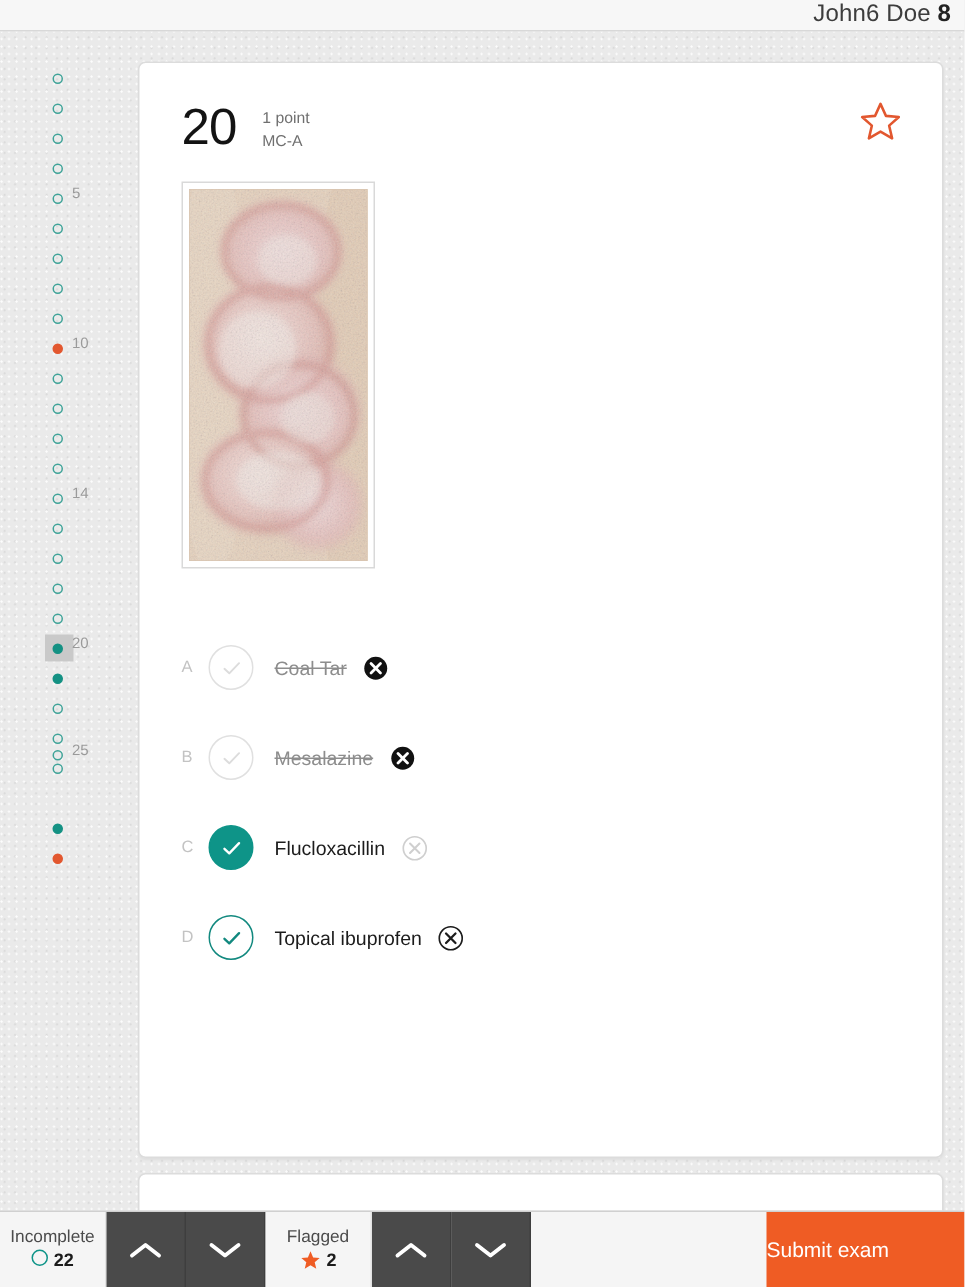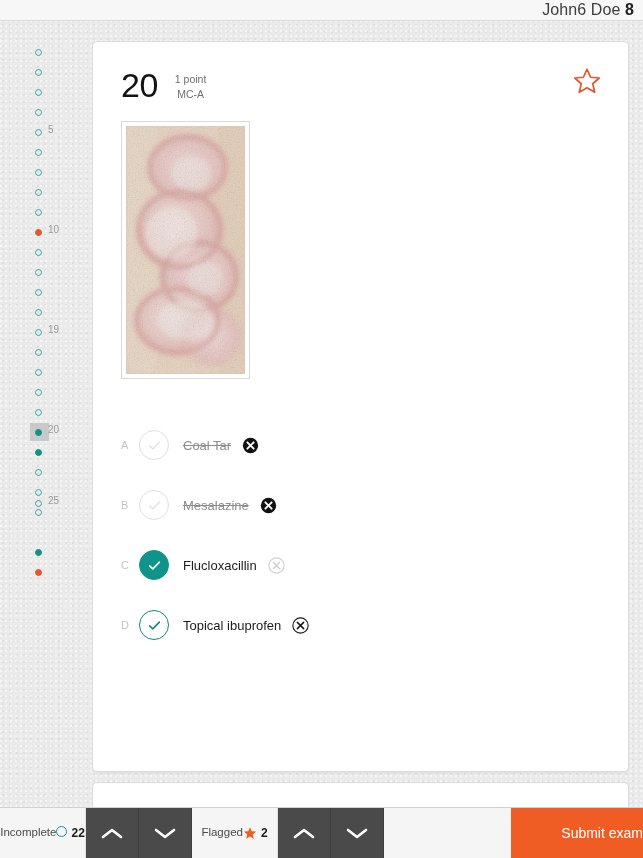--- a/index.html
+++ b/index.html
@@ -83,21 +83,21 @@
     position: relative;
     padding: 26px 28px 0 28px;
     display: flex; align-items: flex-start;
   }
   .q-num {
     font-size: 34px; color: #131313; line-height: 1; font-weight: normal;
     letter-spacing: -.5px;
   }
   .q-meta {
     margin-left: 17px; margin-top: 4px;
-    font-size: 10.5px; color: #6f6f6f; line-height: 1.45; text-align: center;
+    font-size: 10.5px; color: #6f6f6f; line-height: 1.45;
   }
   .flag-star {
     position: absolute; right: 26px; top: 24px;
     width: 30px; height: 30px;
   }
 
   .q-text {
     padding: 22px 34px 0 28px;
     font-size: 14.5px; color: #1c1c1c; line-height: 1.52;
   }
@@ -141,40 +141,40 @@
   }
 
   
   #toolbar {
     position: absolute; left: 0; bottom: 0; width: 643px; height: 51px;
     display: flex; z-index: 40;
     border-top: 1px solid #d0d0d0;
     background: #f4f4f4;
   }
   .tb-stat {
-    width: 86px; background: #f5f5f5;
-    display: flex; flex-direction: row;
+    width: 71px; background: #f5f5f5;
+    display: flex; flex-direction: column;
     align-items: center; justify-content: center;
     border-right: 1px solid #e2e2e2;
   }
   .tb-stat .lab { font-size: 11.5px; color: #4b4b4b; margin-bottom: 2px; }
   .tb-stat .val {
     display: flex; align-items: flex-start; gap: 4px;
     font-size: 12px; font-weight: bold; color: #1c1c1c;
   }
   .tb-nav {
     width: 53px; background: #4a4a4a;
     display: flex; align-items: center; justify-content: center;
     border-right: 1px solid #3e3e3e;
     cursor: pointer;
   }
   .tb-gap { flex: 1; background: #f5f5f5; }
   #submit-btn {
     width: 132px; background: #ef5c24;
-    display: flex; align-items: center; justify-content: flex-end;
+    display: flex; align-items: center; justify-content: flex-start;
     color: #fff; font-size: 14px; cursor: pointer;
   }
   .circ-teal {
     width: 11px; height: 11px; border-radius: 50%;
     border: 1.6px solid #0e9488; box-sizing: border-box;
   }
 </style>
 </head>
 <body>
 
@@ -229,21 +229,21 @@
         <div class="dot open"></div>
       </div>
       <div class="dot-row" style="top: 261px;">
         <div class="dot open"></div>
       </div>
       <div class="dot-row" style="top: 281px;">
         <div class="dot open"></div>
       </div>
       <div class="dot-row" style="top: 301px;">
         <div class="dot open"></div>
-        <div class="dot-lab">19</div>
+        <div class="dot-lab">14</div>
       </div>
       <div class="dot-row" style="top: 321px;">
         <div class="dot open"></div>
       </div>
       <div class="dot-row" style="top: 341px;">
         <div class="dot open"></div>
       </div>
       <div class="dot-row" style="top: 361px;">
         <div class="dot open"></div>
       </div>

